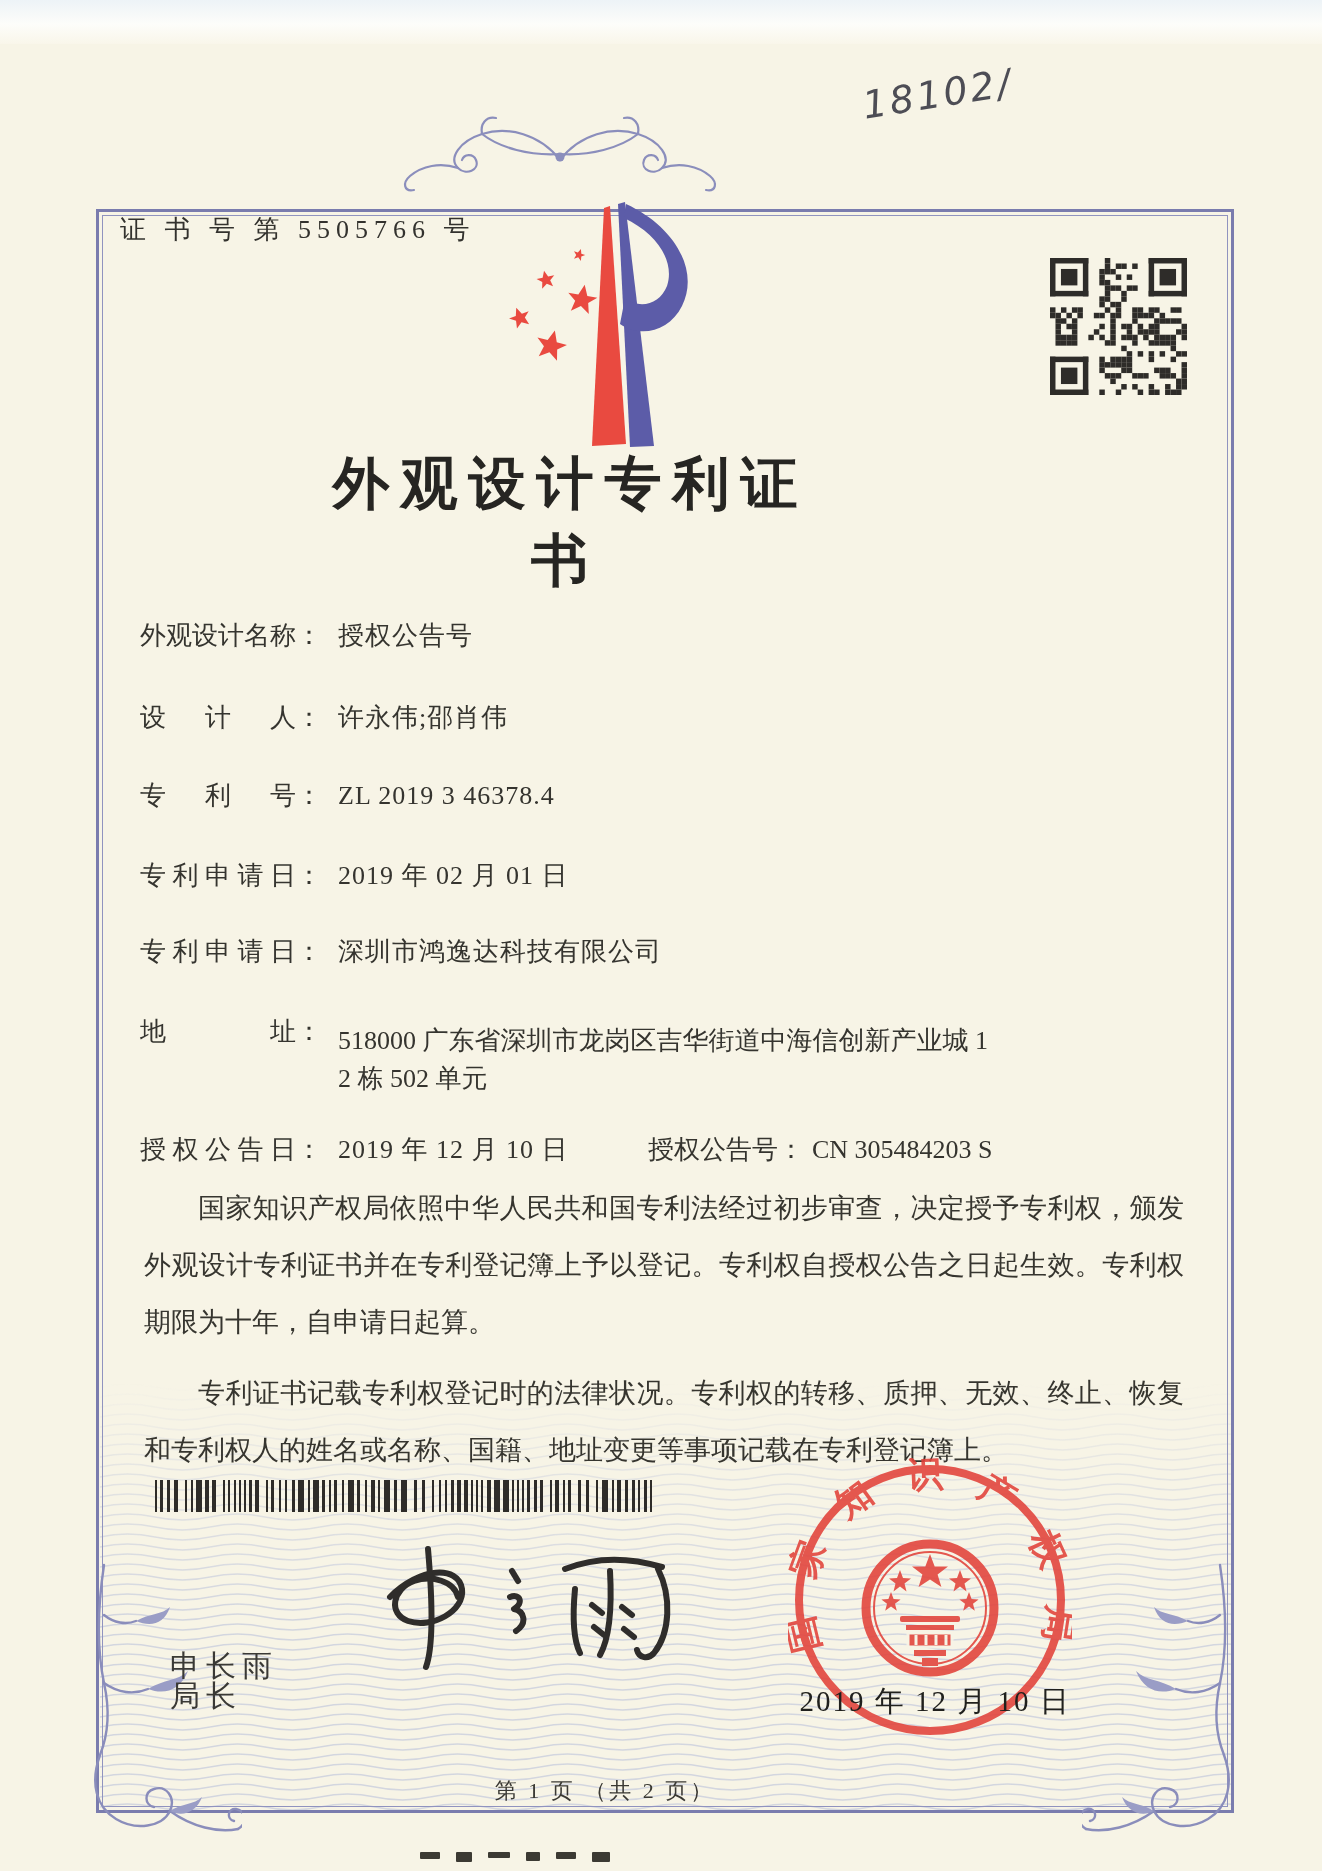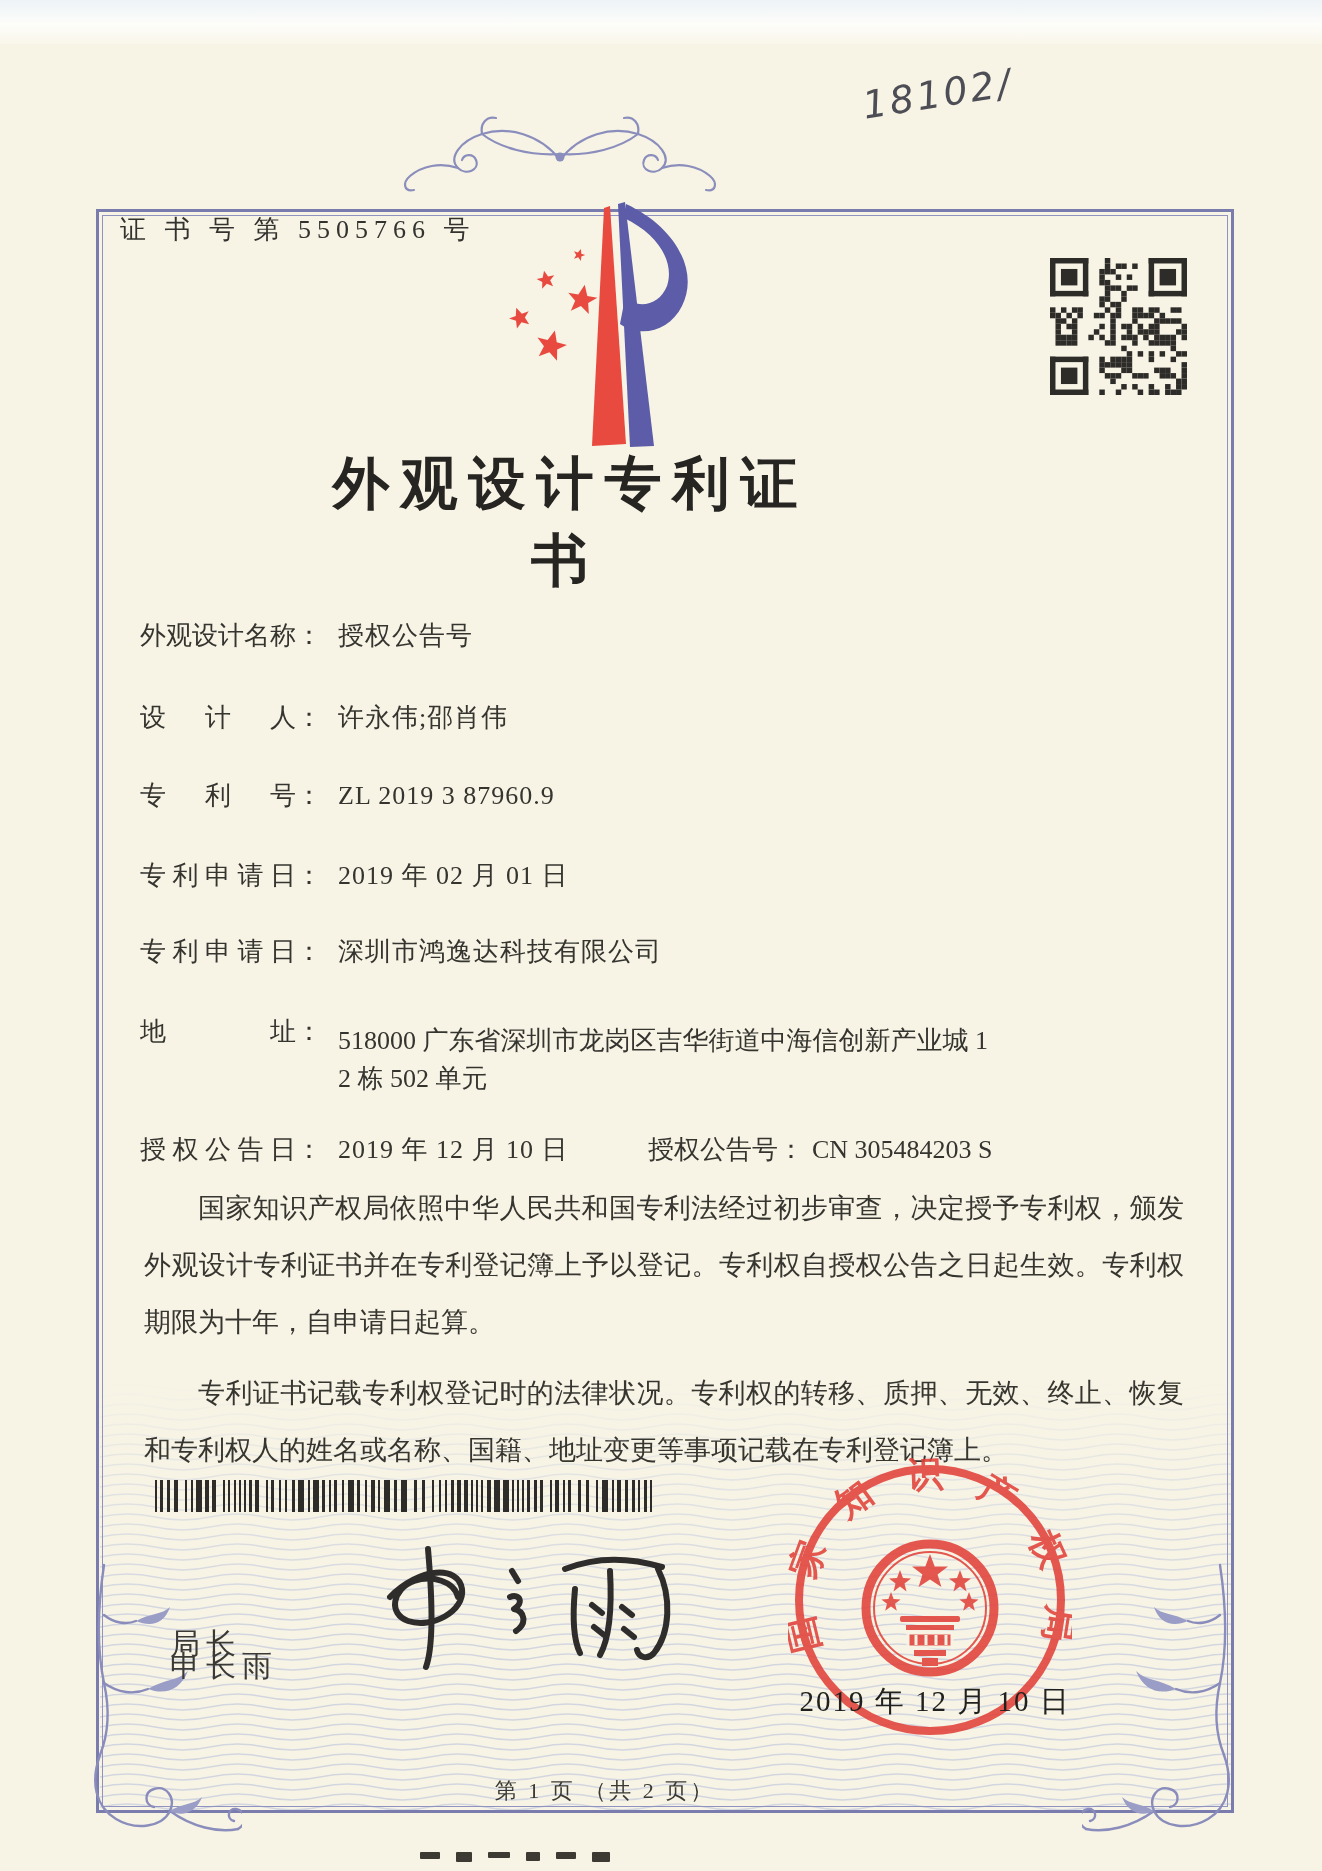--- a/index.html
+++ b/index.html
@@ -328,21 +328,21 @@
 
 <div class="abs doc-title">外观设计专利证书</div>
 
 <div class="abs field-row" style="top:618px">
   <span class="f-label">外观设计名称</span><span class="f-colon">：</span><span class="f-value">授权公告号</span>
 </div>
 <div class="abs field-row" style="top:700px">
   <span class="f-label">设计人</span><span class="f-colon">：</span><span class="f-value">许永伟;邵肖伟</span>
 </div>
 <div class="abs field-row" style="top:778px">
-  <span class="f-label">专利号</span><span class="f-colon">：</span><span class="f-value">ZL 2019 3 87960.9</span>
+  <span class="f-label">专利号</span><span class="f-colon">：</span><span class="f-value">ZL 2019 3 46378.4</span>
 </div>
 <div class="abs field-row" style="top:858px">
   <span class="f-label">专利申请日</span><span class="f-colon">：</span><span class="f-value">2019 年 02 月 01 日</span>
 </div>
 <div class="abs field-row" style="top:934px">
   <span class="f-label">专利申请日</span><span class="f-colon">：</span><span class="f-value">深圳市鸿逸达科技有限公司</span>
 </div>
 <div class="abs field-row" style="top:1014px">
   <span class="f-label">地址</span><span class="f-colon">：</span><span class="addr-value"><span>518000 广东省深圳市龙岗区吉华街道中海信创新产业城 1</span><br><span>2 栋 502 单元</span></span>
 </div>
@@ -425,21 +425,21 @@
     <rect x="447" y="0" width="6" height="32" fill="#2e2c29"></rect>
     <rect x="457" y="0" width="2" height="32" fill="#2e2c29"></rect>
     <rect x="462" y="0" width="4" height="32" fill="#2e2c29"></rect>
     <rect x="470" y="0" width="3" height="32" fill="#2e2c29"></rect>
     <rect x="477" y="0" width="3" height="32" fill="#2e2c29"></rect>
     <rect x="483" y="0" width="2" height="32" fill="#2e2c29"></rect>
     <rect x="489" y="0" width="3" height="32" fill="#2e2c29"></rect>
     <rect x="495" y="0" width="2" height="32" fill="#2e2c29"></rect>
   </svg>
 
-<div class="abs sig-label" style="top:1624px">局长</div>
+<div class="abs sig-label" style="top:1676px">局长</div>
 <div class="abs sig-label" style="top:1646px">申长雨</div>
 
 <svg class="abs signature" viewBox="0 0 335 165">
   <g stroke="#2f2d2b" stroke-width="6" fill="none" stroke-linecap="round" stroke-linejoin="round">
     <path d="M30,62 C60,32 98,30 102,54 C105,76 72,94 48,86 C28,79 32,54 54,46 C72,40 94,46 98,62"></path>
     <path d="M68,14 C72,60 74,110 66,132"></path>
     <path d="M152,36 l6,10"></path>
     <path d="M150,62 C160,58 164,68 154,74 C164,76 168,88 156,96"></path>
     <path d="M205,34 C240,20 275,24 302,32"></path>
     <path d="M250,36 C252,72 250,102 240,120"></path>

